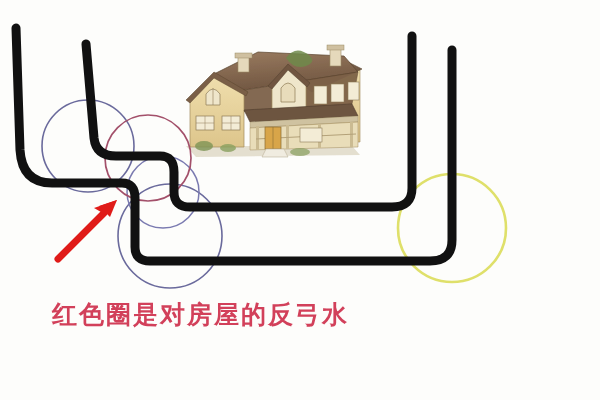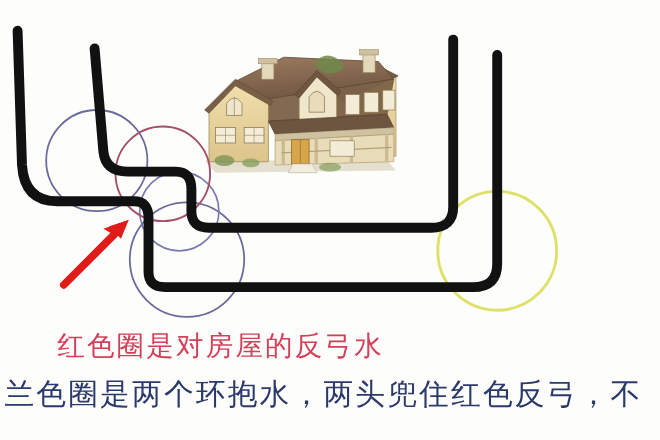--- a/index.html
+++ b/index.html
@@ -27,21 +27,21 @@
     left: 0;
     top: 292px;
     width: 600px;
     height: 108px;
     pointer-events: none;
   }
   .caption {
     position: absolute;
     white-space: nowrap;
     font-family: "DejaVu Sans", "Liberation Sans", sans-serif;
-    font-weight: 400;
+    font-weight: 700;
     letter-spacing: 2px;
   }
   .caption-red {
     left: 52px;
     top: 6px;
     font-size: 25px;
     color: #d2405a;
   }
   .caption-blue {
     left: 4px;
@@ -172,16 +172,15 @@
 
     <g>
       <line x1="58" y1="259" x2="104" y2="213" stroke="#e01b18" stroke-width="7" stroke-linecap="round"></line>
       <path d="M 117 200 L 94 208 L 101 212 L 96 219 L 109 212 Z" fill="#e01b18"></path>
       <path d="M 117 200 L 99 206 L 110 217 Z" fill="#e01b18"></path>
     </g>
   </svg>
 
   <div class="caption-layer">
     <div class="caption caption-red" style="color: rgb(210, 64, 90);">红色圈是对房屋的反弓水</div>
-    <div class="caption caption-blue" style="color: rgb(43, 58, 107);">兰色圈是两个环抱水，两头兜住红色反弓，不</div>
   </div>
 
 </div>
 
 </body></html>

